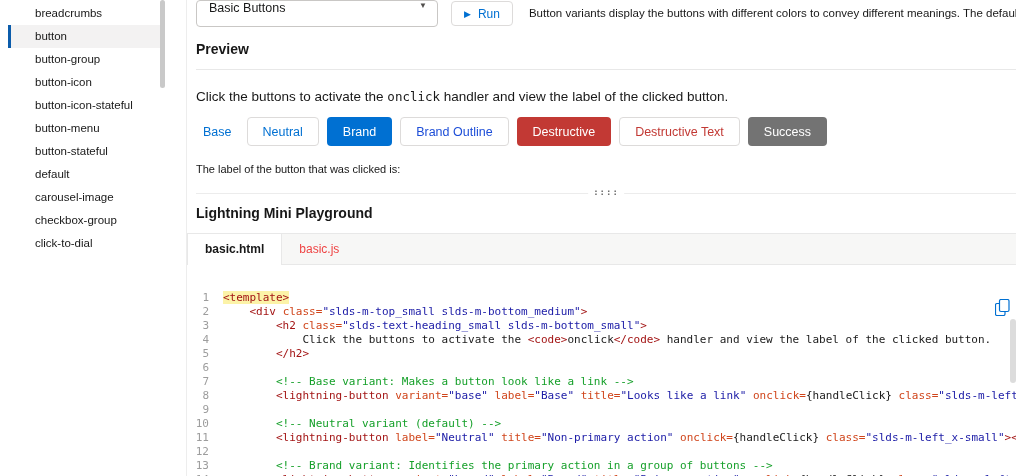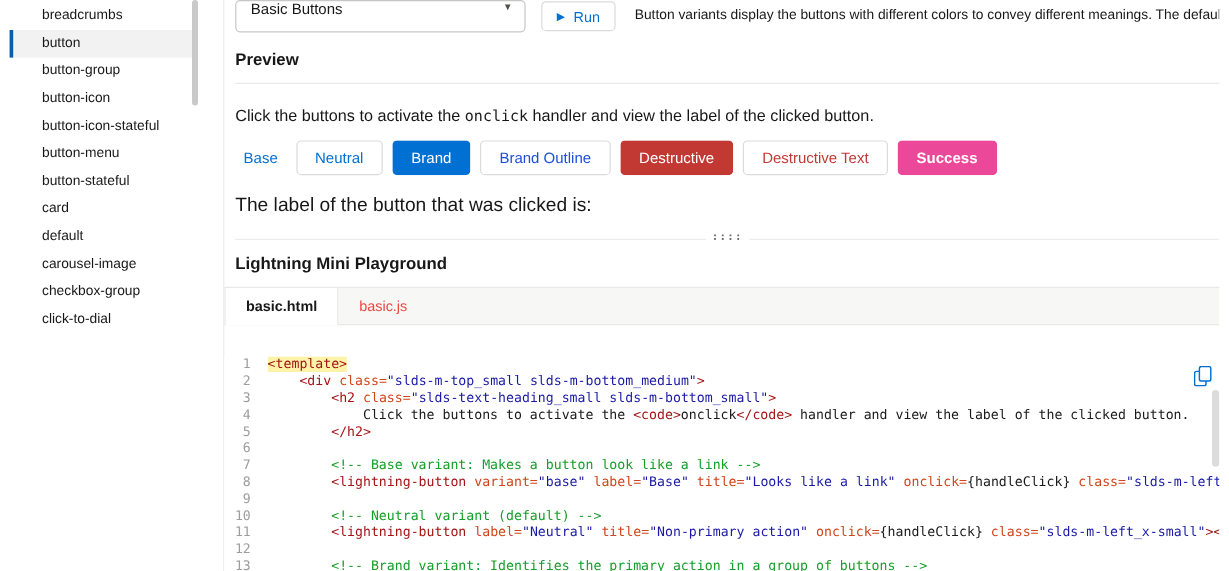--- a/index.html
+++ b/index.html
@@ -42,23 +42,23 @@
 
   .btn-row { display: flex; align-items: center; gap: 8px; margin: 13px 0 0 9px; }
   .pbtn { height: 29px; padding: 0 15px; border-radius: 4px; border: 1px solid transparent;
     background: #fff; font-size: 12.5px; font-family: inherit; cursor: pointer; white-space: nowrap; }
   .v-base { color: #0070d2; padding: 0 6px; }
   .v-neutral { border-color: #dddbda; color: #0070d2; }
   .v-brand { background: #0070d2; color: #fff; }
   .v-brand-outline { border-color: #dddbda; color: #1d4ed8; }
   .v-destructive { background: #c23934; color: #fff; }
   .v-destructive-text { border-color: #dddbda; color: #c23934; }
-  .v-success { background: #ec4899; color: #fff; font-weight: bold; }
+  .v-success { background: #737373; color: #fff; }
 
-  .clicked { margin: 17px 0 0 9px; font-size: 16px; }
+  .clicked { margin: 17px 0 0 9px; font-size: 11px; }
 
   .splitter { position: relative; height: 10px; margin: 13px 0 0 9px; cursor: row-resize; }
   .splitter::before { content: ""; position: absolute; left: 0; right: 0; top: 5px;
     border-top: 1px solid #ececec; }
   .grip { position: absolute; left: 50%; top: -1px; transform: translateX(-50%);
     background: #fff; padding: 0 5px; color: #6e6e6e; font-size: 9px; font-weight: bold;
     font-family: "DejaVu Sans Mono", monospace; letter-spacing: 1px; cursor: row-resize; }
 
   .playground-h { margin: 7px 0 0 9px; font-size: 14px; font-weight: bold; }
 
@@ -96,21 +96,20 @@
 
   <aside class="sidebar">
     <div class="nav-list">
       <div class="nav-item">breadcrumbs</div>
       <div class="nav-item active">button</div>
       <div class="nav-item">button-group</div>
       <div class="nav-item">button-icon</div>
       <div class="nav-item">button-icon-stateful</div>
       <div class="nav-item">button-menu</div>
       <div class="nav-item">button-stateful</div>
-      <div class="nav-item">card</div>
       <div class="nav-item">default</div>
       <div class="nav-item">carousel-image</div>
       <div class="nav-item">checkbox-group</div>
       <div class="nav-item">click-to-dial</div>
     </div>
     <div class="sb-thumb"></div>
   </aside>
 
   <main class="main">
 

